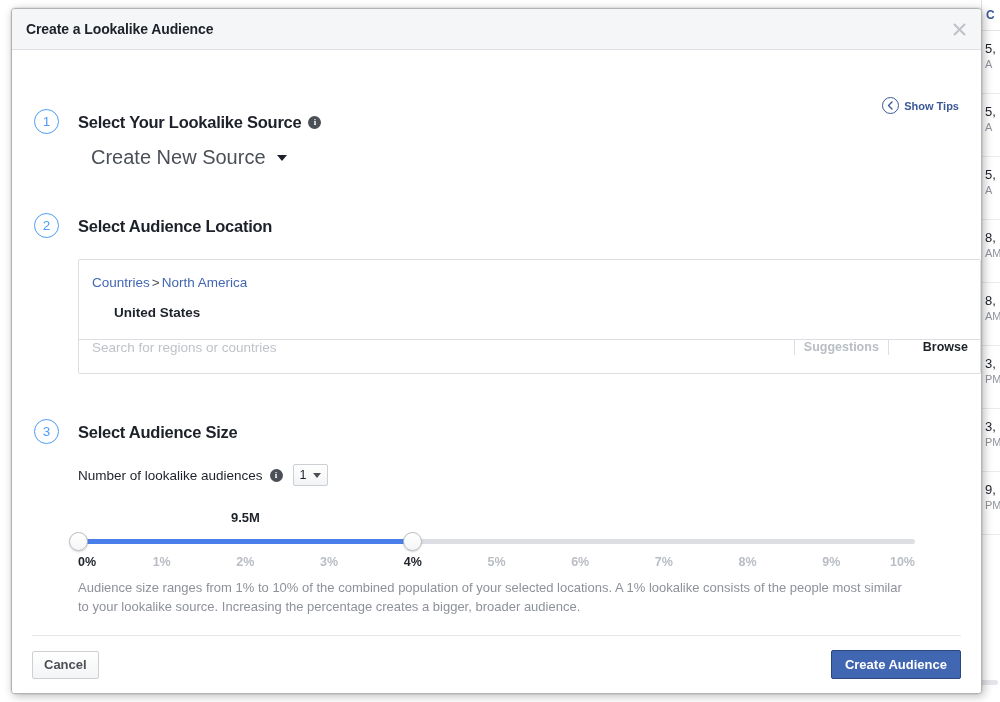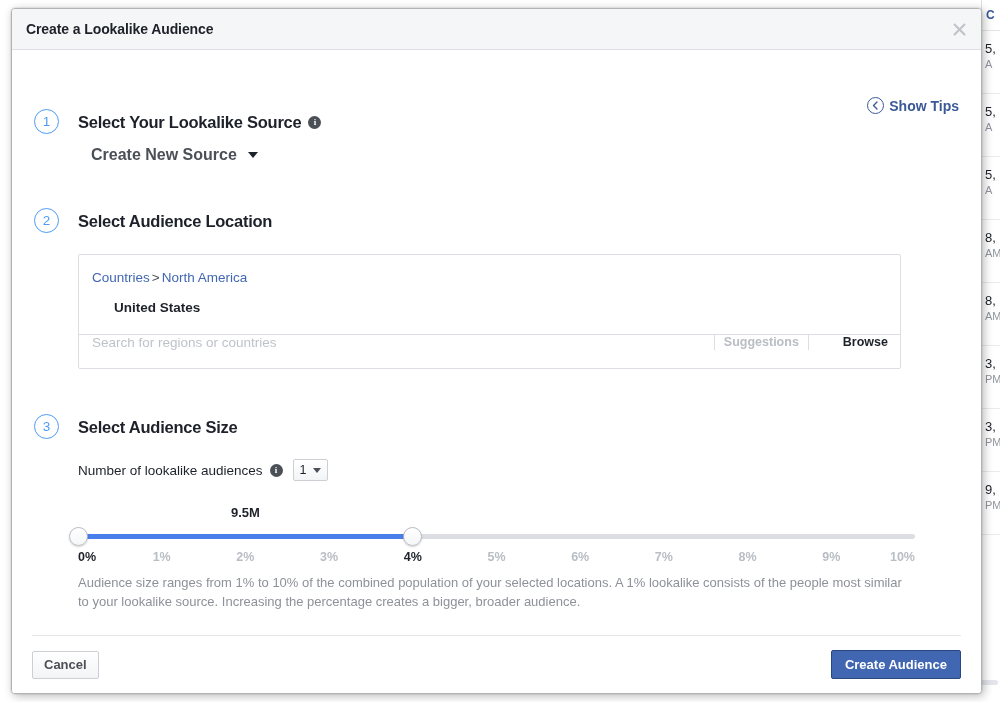--- a/index.html
+++ b/index.html
@@ -129,21 +129,21 @@
   }
 
   .show-tips {
     position: absolute;
     right: 22px;
     top: 47px;
     display: flex;
     align-items: center;
     gap: 5px;
     color: #3b5998;
-    font-size: 14px;
+    font-size: 11px;
     font-weight: bold;
     cursor: pointer;
   }
   .show-tips .circ {
     width: 15px;
     height: 15px;
     border: 1.3px solid #3b5998;
     border-radius: 50%;
     display: flex;
     align-items: center;
@@ -212,41 +212,39 @@
     padding: 0 11px;
     box-sizing: border-box;
     background: #fff;
     font-size: 13.5px;
     color: #1d2129;
     cursor: text;
   }
   .create-new-source {
     margin-top: 13px;
     padding-left: 13px;
-    font-size: 16px;
+    font-size: 20px;
     color: #4b4f56;
     display: flex;
     align-items: center;
     gap: 11px;
     cursor: pointer;
     width: fit-content;
-    font-weight: bold;
   }
   .caret-down {
     width: 0; height: 0;
     border-left: 5px solid transparent;
     border-right: 5px solid transparent;
     border-top: 6px solid #1d2129;
   }
 
   
   #section2 { margin-top: 46px; }
   .loc-box {
     margin-top: 22px;
-    margin-right: 80px;
     border: 1px solid #dcdee3;
     border-radius: 2px;
     background: #fff;
   }
   .loc-inner {
     height: 79px;
     padding: 14px 13px 0 13px;
     box-sizing: border-box;
   }
   .breadcrumb {

